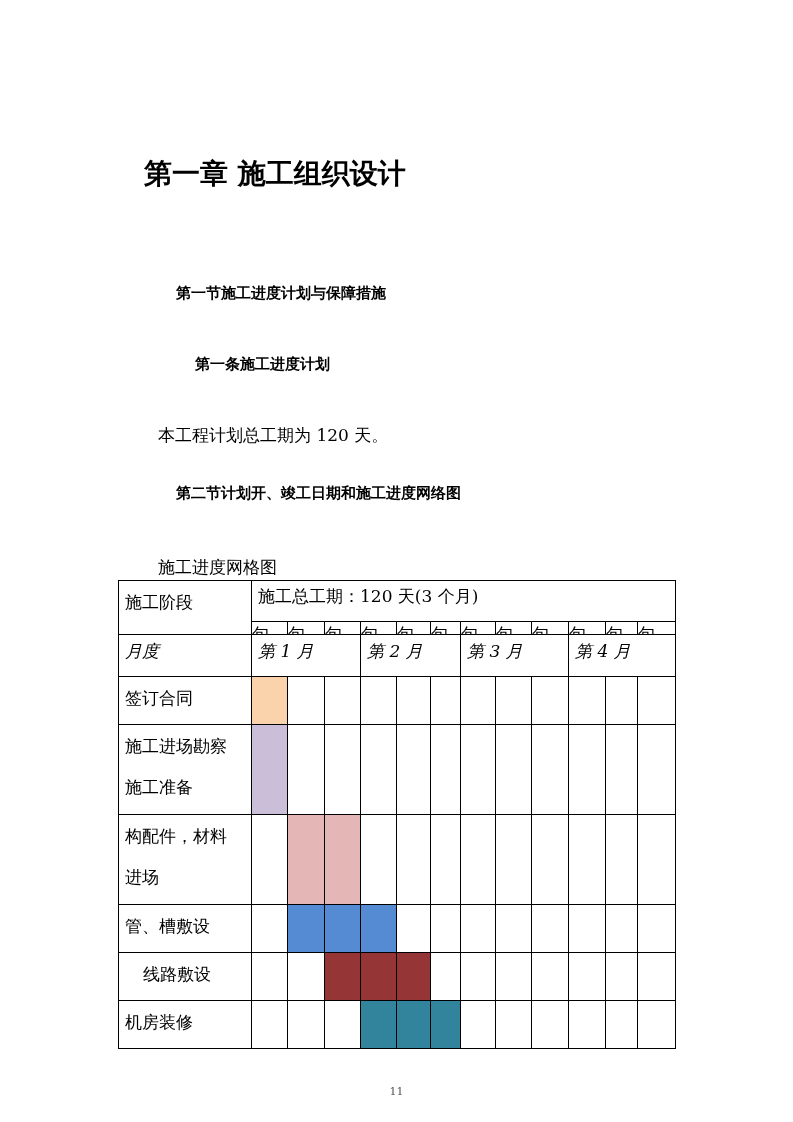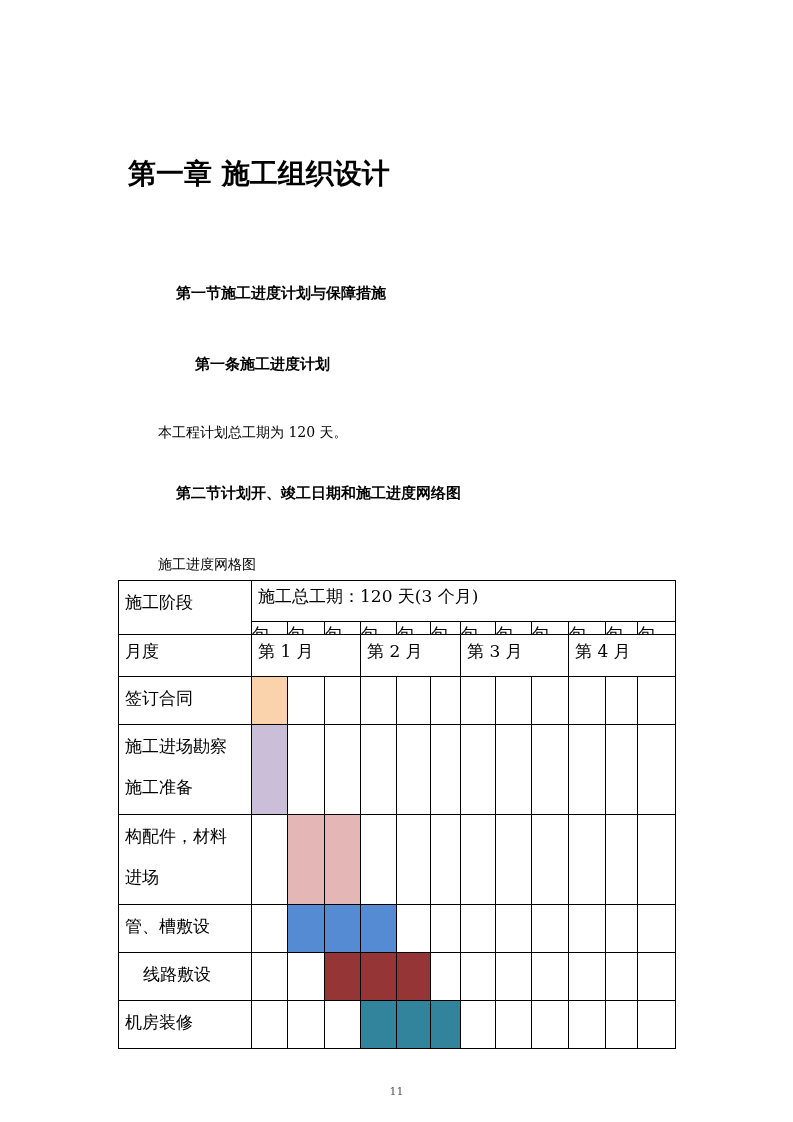--- a/index.html
+++ b/index.html
@@ -1,29 +1,29 @@
 <!DOCTYPE html>
 <html><head>
 <meta charset="utf-8">
 <style>
   html, body { margin:0; padding:0; background:#ffffff; }
   body { width:793px; height:1122px; position:relative; overflow:hidden;
          font-family:"DejaVu Serif","Liberation Serif",serif; color:#000; }
   .abs { position:absolute; white-space:nowrap; }
-  .chapter { left:128px; top:155px; font-size:28px; font-weight:bold; font-family:"DejaVu Sans","Liberation Sans",sans-serif; }
+  .chapter { left:144px; top:155px; font-size:28px; font-weight:bold; font-family:"DejaVu Sans","Liberation Sans",sans-serif; }
   .section { font-size:15px; font-weight:bold; font-family:"DejaVu Sans","Liberation Sans",sans-serif; }
-  .body-text { font-size:14px; }
+  .body-text { font-size:17px; }
   .page-num { left:0; width:793px; text-align:center; top:1085px; font-size:11px; color:#555; }
 
   table.grid { position:absolute; left:118px; top:580px; border-collapse:collapse; table-layout:fixed; }
   table.grid td { border:1.3px solid #000; padding:0; font-size:17px; vertical-align:top; overflow:hidden; }
   .label-cell { padding:6px 0 0 6px !important; line-height:41px; }
   .xun { font-size:17px; height:12px; line-height:24px; overflow:hidden; }
   .total-cell { padding:4px 0 0 6px !important; }
-  .month-cell { padding:5px 0 0 6px !important; }
+  .month-cell { padding:5px 0 0 6px !important;font-style:italic; }
 </style>
 </head>
 <body>
 
 <div class="abs chapter">第一章  施工组织设计</div>
 <div class="abs section" style="left:176px; top:284px;">第一节施工进度计划与保障措施</div>
 <div class="abs section" style="left:195px; top:355px;text-align:center;">第一条施工进度计划</div>
 <div class="abs body-text" style="left:158px; top:424px;">本工程计划总工期为 120 天。</div>
 <div class="abs section" style="left:176px; top:484px;">第二节计划开、竣工日期和施工进度网络图</div>
 <div class="abs body-text" style="left:158px; top:556px;">施工进度网格图</div>

